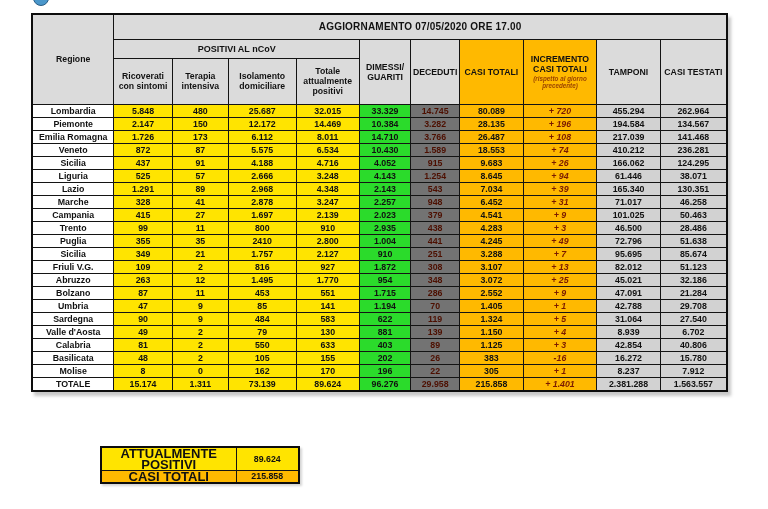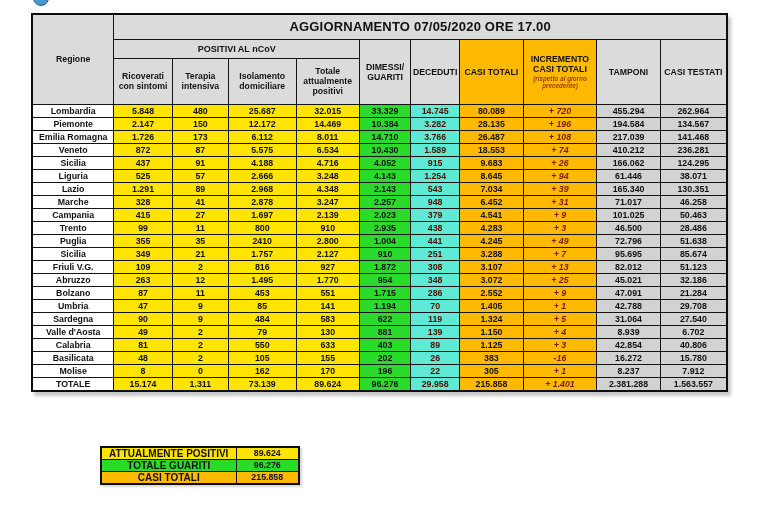--- a/index.html
+++ b/index.html
@@ -17,41 +17,41 @@
     position:absolute; left:31px; top:13px; width:697px;
     border:2px solid #0d0d0d;
     box-shadow:3px 4px 3px rgba(130,130,130,.45);
   }
   .main th, .main td {
     border:1.5px solid #141414; padding:0; text-align:center; vertical-align:middle;
     overflow:hidden;
   }
   .hgray  { background:#dbdbdb; }
   .horange{ background:#ffb900; }
-  .title-cell { font-size:13px; font-weight:bold; letter-spacing:.2px; height:25px; color:#111; }
+  .title-cell { font-size:10px; font-weight:bold; letter-spacing:.2px; height:25px; color:#111; }
   .h1 { height:25px; }
   .h2 { height:19px; font-size:9px; font-weight:bold; color:#111; }
   .h3 { height:46px; }
   .colhead { font-size:8.7px; font-weight:bold; line-height:10px; color:#111; padding:1px; }
   .inc-note { font-size:6.3px; line-height:7px; font-style:italic; font-weight:bold; color:#9c4500; margin-top:1px; }
   .main tbody td { height:13px; font-size:8.8px; font-weight:bold; line-height:12px; color:#111; }
   td.region   { background:#ffffff; }
   .bg-yellow  { background:#ffe400; }
   .bg-green   { background:#2bdb2b; }
-  .bg-red     { background:#5eead4; color:#4d0f00 !important;margin-left:28px; }
+  .bg-red     { background:#737373; color:#4d0f00 !important;margin-left:28px; }
   .bg-orange  { background:#ffb900; }
   .bg-graydata{ background:#d2d2d2; }
   td.inc { font-style:italic; color:#7a1a00 !important;margin-top:12px; }
   .summary {
     position:absolute; left:100px; top:446px; width:198px;
     border:2px solid #0d0d0d;
     box-shadow:2px 2px 2px rgba(150,150,150,.4);
   }
   .summary td {
-    border:1.5px solid #141414; height:11.8px; font-size:10px; font-weight:bold;
+    border:1.5px solid #141414; height:11.8px; font-size:13px; font-weight:bold;
     text-align:center; color:#111; padding:0; line-height:11px;
   }
   .summary td.val { font-size:8.8px; }
 </style>
 </head>
 <body>
 
 <div class="logo-partial"></div>
 
 <table class="main">
@@ -390,21 +390,17 @@
   <colgroup>
       <col style="width:135px">
       <col style="width:63px">
     </colgroup>
   <tbody>
       <tr>
         <td class="bg-yellow">ATTUALMENTE POSITIVI</td>
         <td class="bg-yellow val">89.624</td>
       </tr>
       <tr>
-        <td class="bg-green">TOTALE GUARITI</td>
-        <td class="bg-green val">96.276</td>
-      </tr>
-      <tr>
         <td class="bg-orange">CASI TOTALI</td>
         <td class="bg-orange val">215.858</td>
       </tr>
     </tbody>
 </table>
 
 </body></html>

